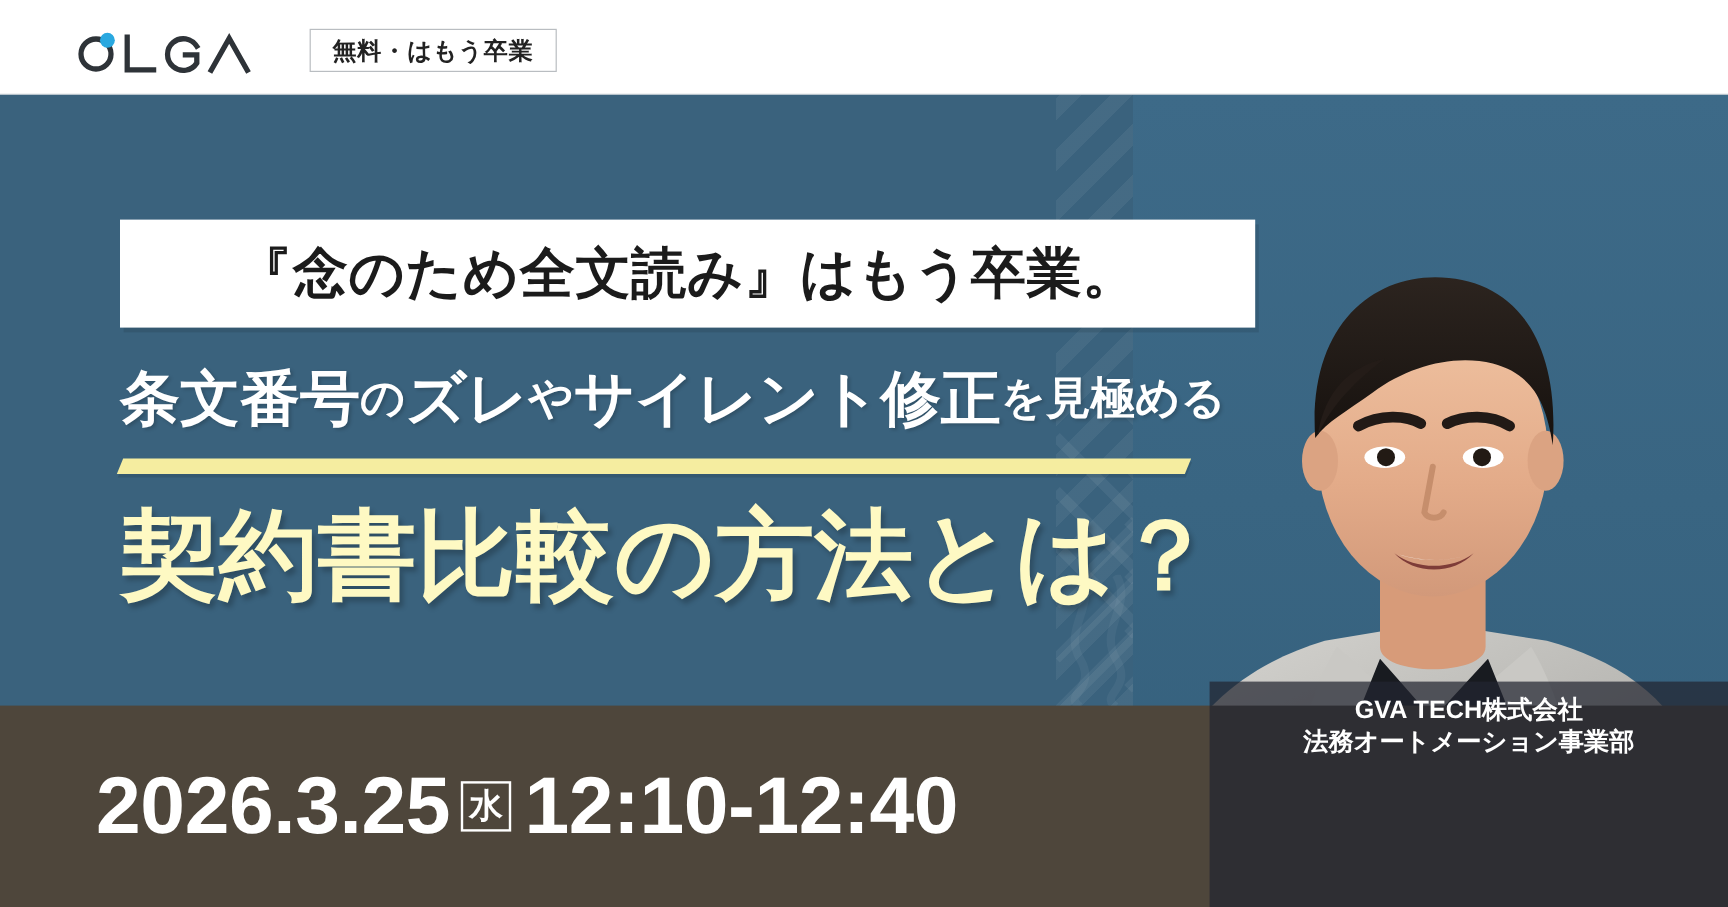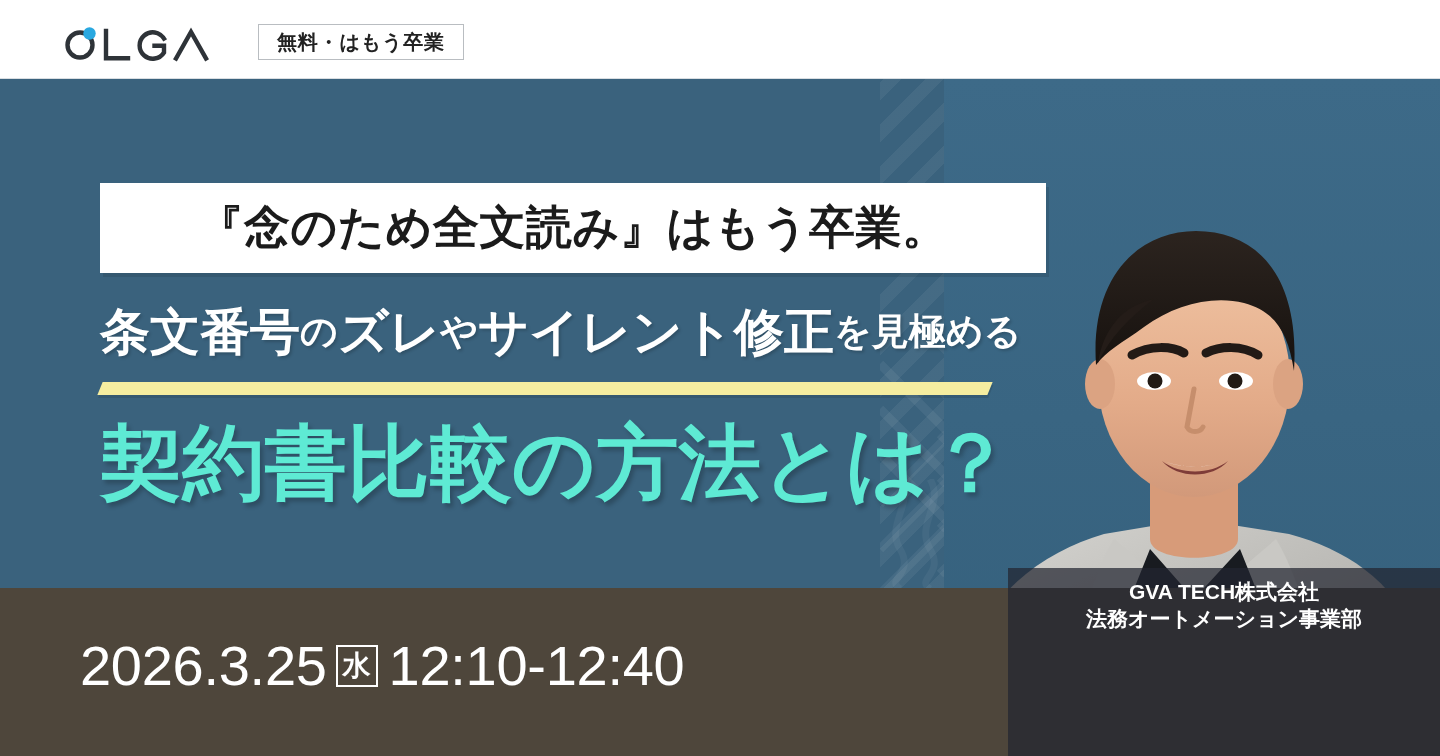--- a/index.html
+++ b/index.html
@@ -188,38 +188,38 @@
     position: absolute;
     left: 100px;
     top: 330px;
     width: 900px;
     height: 110px;
     display: flex;
     align-items: center;
     white-space: nowrap;
     font-size: 82px;
     font-weight: 700;
-    color: #5eead4;
+    color: #fef9c3;
     letter-spacing: 0.005em;
     text-shadow: 3px 4px 4px rgba(0,0,0,0.22);
   }
 
   
   #date-row {
     position: absolute;
     left: 80px;
     top: 554px;
     display: flex;
     align-items: center;
     white-space: nowrap;
     color: #ffffff;
   }
   .date-num {
-    font-size: 56px;
-    font-weight: 400;
+    font-size: 67px;
+    font-weight: 700;
     letter-spacing: -0.005em;
     text-align: center;
   }
   #date-weekday {
     display: inline-flex;
     align-items: center;
     justify-content: center;
     box-sizing: border-box;
     border: 2px solid #ffffff;
     width: 42px;

